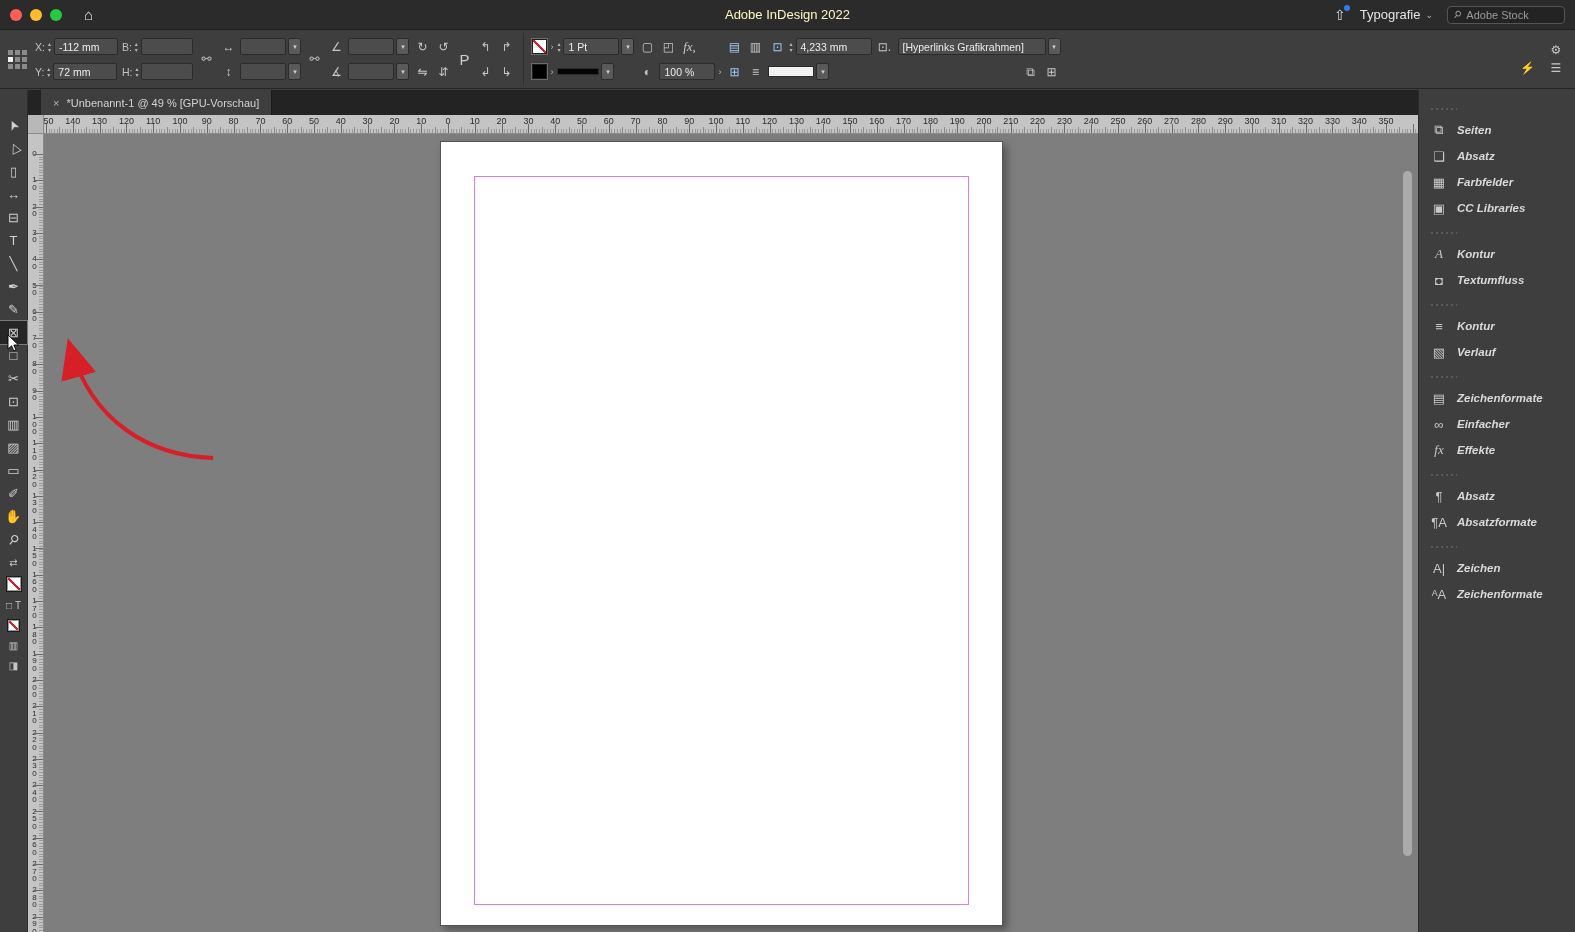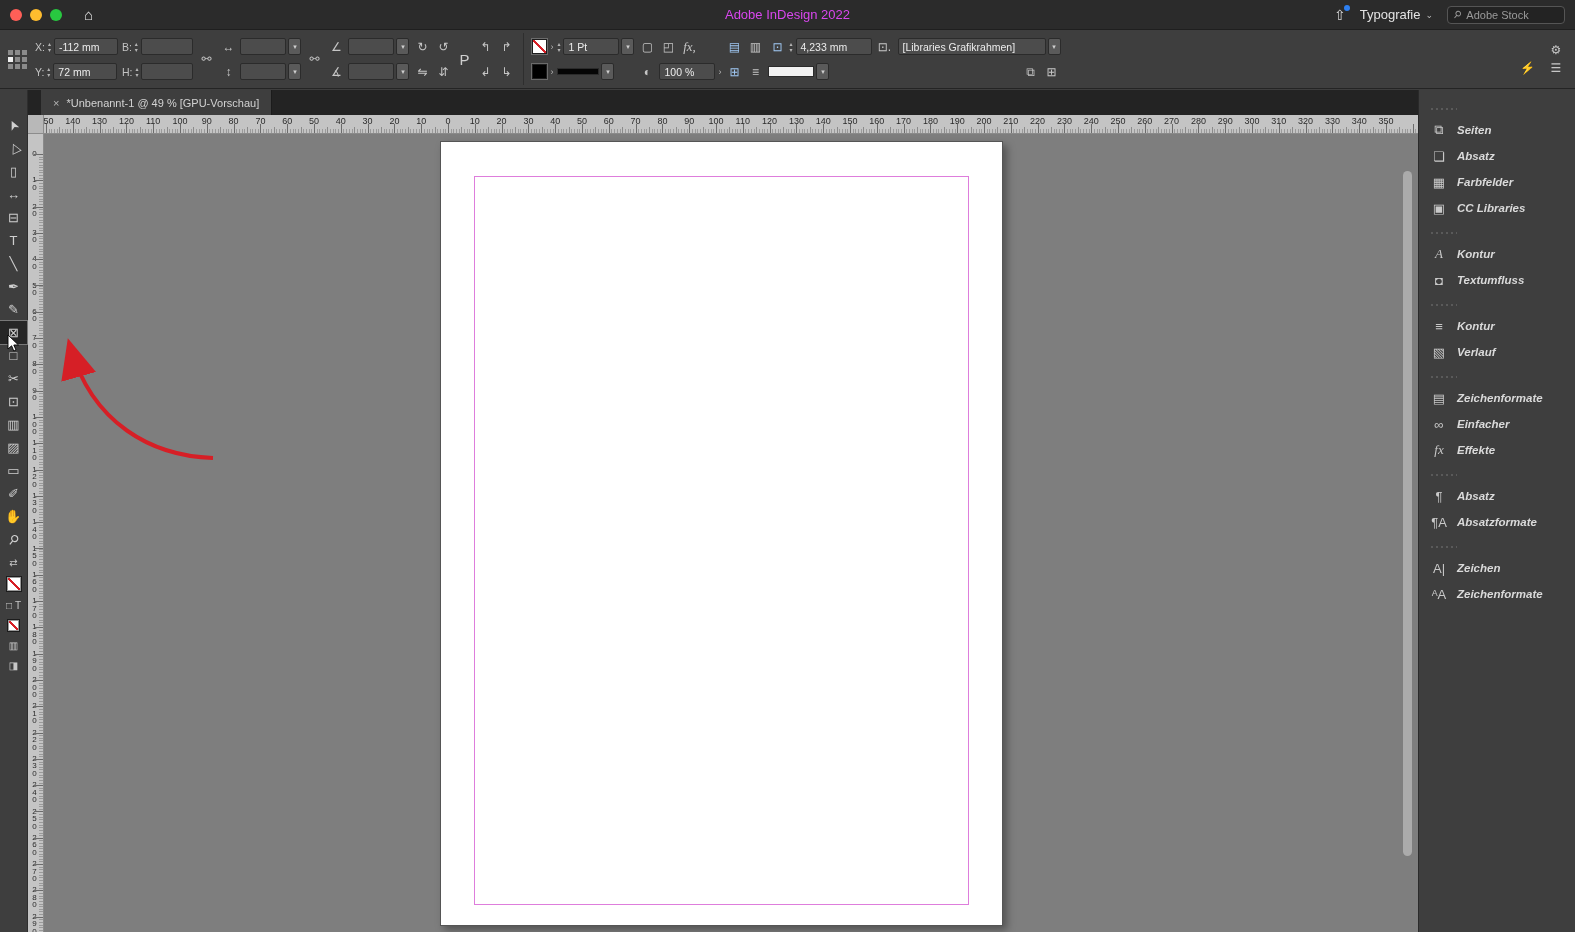--- a/index.html
+++ b/index.html
@@ -4,21 +4,21 @@
 <style>
   * { margin:0; padding:0; box-sizing:border-box; }
   body { font-family:"Liberation Sans", sans-serif; background:#1a1a1a; }
   .app { position:relative; width:1575px; height:932px; overflow:hidden; background:#3e3e3e; font-family:"Liberation Sans", sans-serif; }
 
   
   .menubar { position:absolute; left:0; top:0; right:0; height:30px; background:#2b2b2b; display:flex; align-items:center; padding:0 10px; gap:8px; border-bottom:1px solid #1f1f1f; }
   .light { width:12px; height:12px; border-radius:50%; }
   .light.red{background:#ff5f57}.light.yellow{background:#febc2e}.light.green{background:#28c840}
   .home-icon { color:#e8e8e8; font-size:15px; margin-left:14px; }
-  .mb-title { position:absolute; left:0; right:0; text-align:center; color:#d946ef; font-size:13px; pointer-events:none; }
+  .mb-title { position:absolute; left:0; right:0; text-align:center; color:#fef9c3; font-size:13px; pointer-events:none; }
   .mb-right { margin-left:auto; display:flex; align-items:center; gap:14px; z-index:2; }
   .share-wrap{ position:relative; color:#d8d8d8; font-size:14px; }
   .share-dot{ position:absolute; right:-4px; top:-2px; width:6px; height:6px; border-radius:50%; background:#2d7ff0; }
   .workspace { display:flex; align-items:center; gap:5px; color:#e3e3e3; font-size:13px; }
   .workspace .chev{ font-size:9px; color:#bdbdbd; }
   .stocksearch { display:flex; align-items:center; gap:5px; width:118px; height:18px; background:#232323; border:1px solid #555; border-radius:4px; padding:0 6px; color:#9a9a9a; font-size:11px; }
   .stocksearch .mag{ font-size:10px; transform:rotate(40deg); display:inline-block; }
 
   
   .controlbar { position:absolute; left:0; top:30px; right:0; height:59px; background:#3e3e3e; border-bottom:1px solid #242424; display:flex; align-items:center; padding:0 8px; gap:4px; }
@@ -272,21 +272,21 @@
       </div>
     </div>
     <div class="cluster">
       <div class="crow">
         <span class="cicon">⊡.</span>
       </div>
       <div class="crow"></div>
     </div>
     <div class="cluster">
       <div class="crow">
-        <span class="field w150">[Libraries Grafikrahmen]</span>
+        <span class="field w150">[Hyperlinks Grafikrahmen]</span>
           <span class="dd">▾</span>
       </div>
       <div class="crow" style="justify-content:flex-end">
         <span class="cicon">⧉</span>
         <span class="cicon">⊞</span>
       </div>
     </div>
     <div class="mright">
       <span class="cicon">⚙</span>
       <div style="display:flex;gap:10px;align-items:center">

